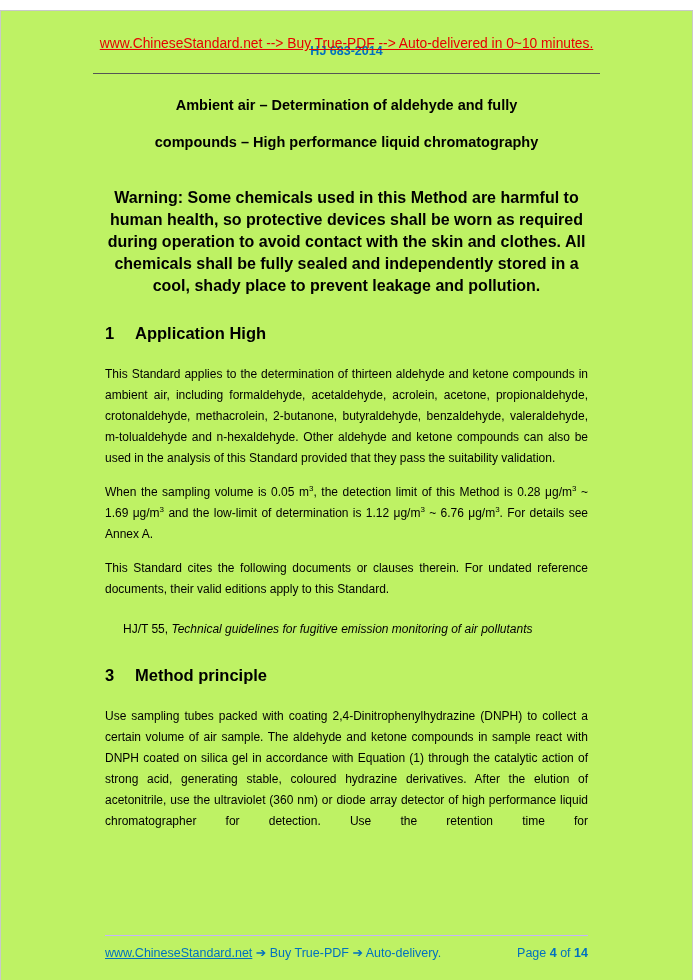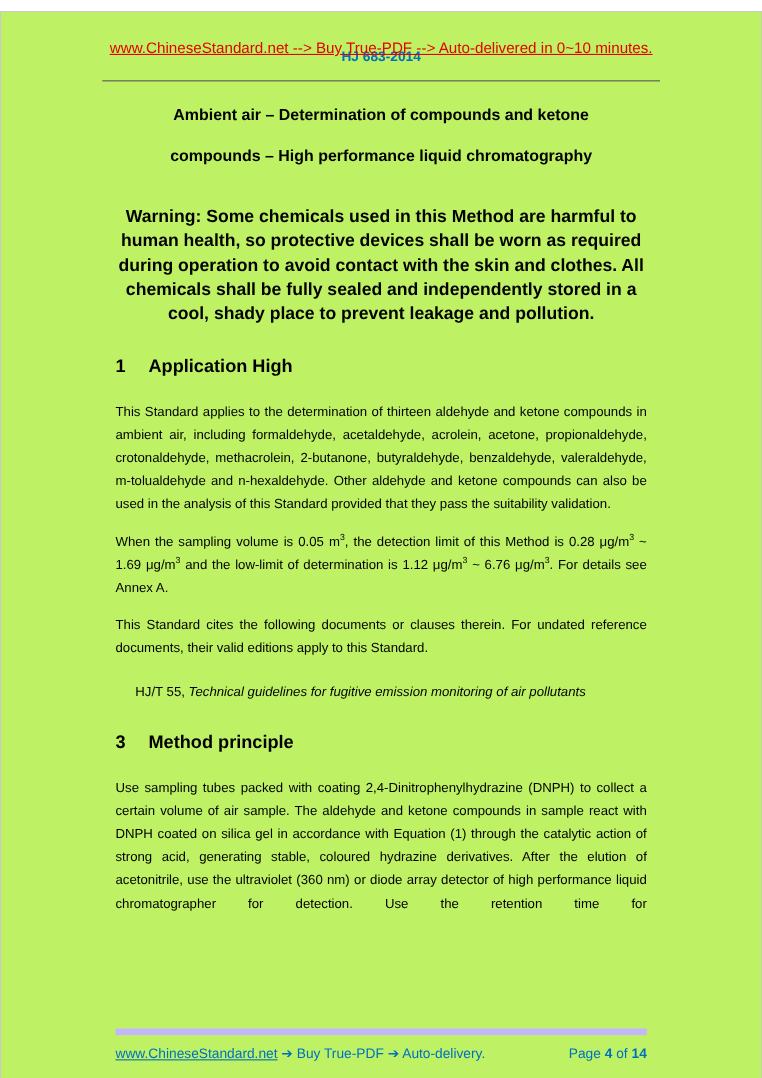--- a/index.html
+++ b/index.html
@@ -58,21 +58,21 @@
   sup { font-size: 8px; line-height: 0; vertical-align: super; }
   p.reference {
     font-size: 12px; line-height: 20px;
     margin: 0 0 14px 18px;
   }
   p.reference .ref-title { font-style: italic; }
   .spacer-refs { height: 6px; }
   
   .footer {
     position: absolute; top: 924px; left: 104px; right: 104px;
-    border-top: 6px solid #c4b5fd; padding-top: 9px;
+    border-top: 1px solid #c4b5fd; padding-top: 9px;
     display: flex; justify-content: space-between; align-items: baseline;
     color: #0070c0; font-size: 12.5px;
   }
   .footer-link { color: #0070c0; text-decoration: underline; cursor: pointer; }
   .footer-promo { color: #0070c0; }
   .page-indicator b { font-weight: bold; }
 </style>
 </head>
 <body>
 
@@ -80,21 +80,21 @@
 
   <div class="header">
     <div class="standard-number">HJ 683-2014</div>
     <div class="header-promo">www.ChineseStandard.net --&gt; Buy True-PDF --&gt; Auto-delivered in 0~10 minutes.</div>
     <div class="header-rule"></div>
   </div>
 
   <div class="content">
 
     <div class="doc-title">
-      <div>Ambient air – Determination of compounds and ketone</div>
+      <div>Ambient air – Determination of aldehyde and fully</div>
       <div>compounds – High performance liquid chromatography</div>
     </div>
 
     <div class="warning">Warning: Some chemicals used in this Method are harmful to human health, so protective devices shall be worn as required during operation to avoid contact with the skin and clothes. All chemicals shall be fully sealed and independently stored in a cool, shady place to prevent leakage and pollution.</div>
 
     <h2 class="section-heading"><span class="sec-num">1</span><span>Application High</span></h2>
 
 
     <p class="body-text">This Standard applies to the determination of thirteen aldehyde and ketone compounds in ambient air, including formaldehyde, acetaldehyde, acrolein, acetone, propionaldehyde, crotonaldehyde, methacrolein, 2-butanone, butyraldehyde, benzaldehyde, valeraldehyde, m-tolualdehyde and n-hexaldehyde. Other aldehyde and ketone compounds can also be used in the analysis of this Standard provided that they pass the suitability validation.</p>
 

